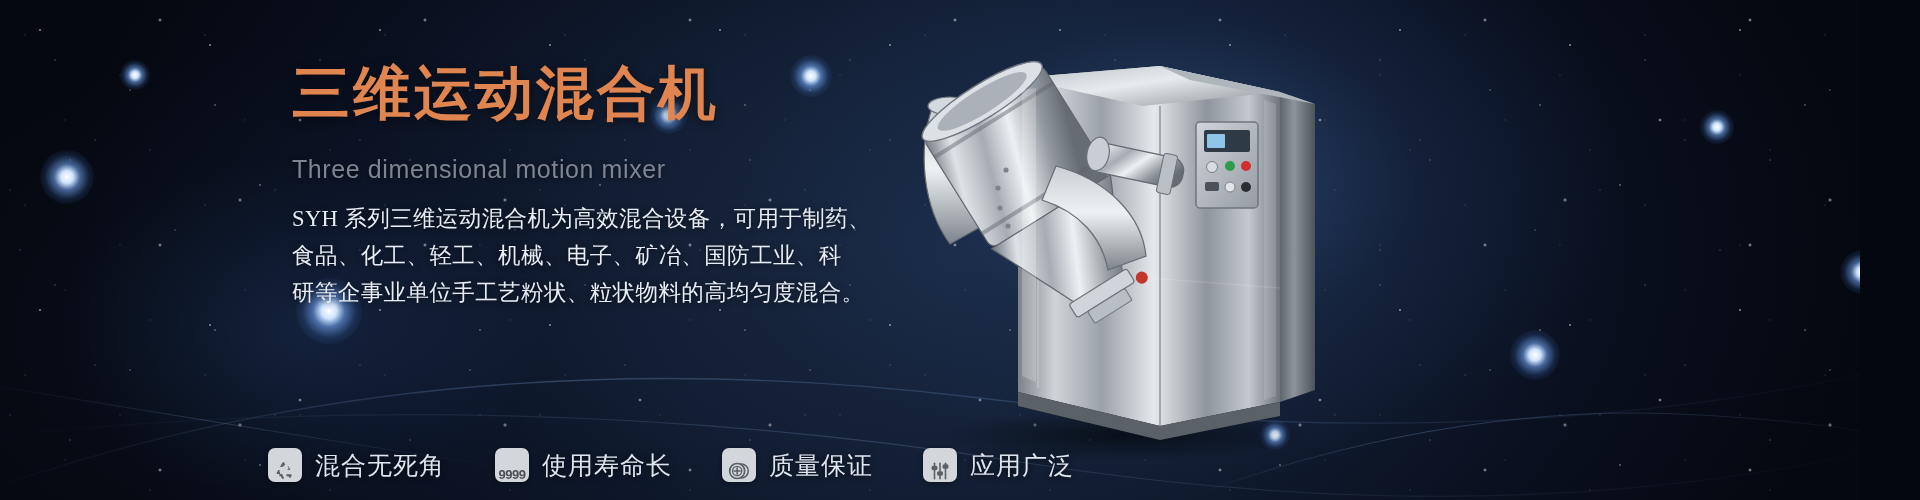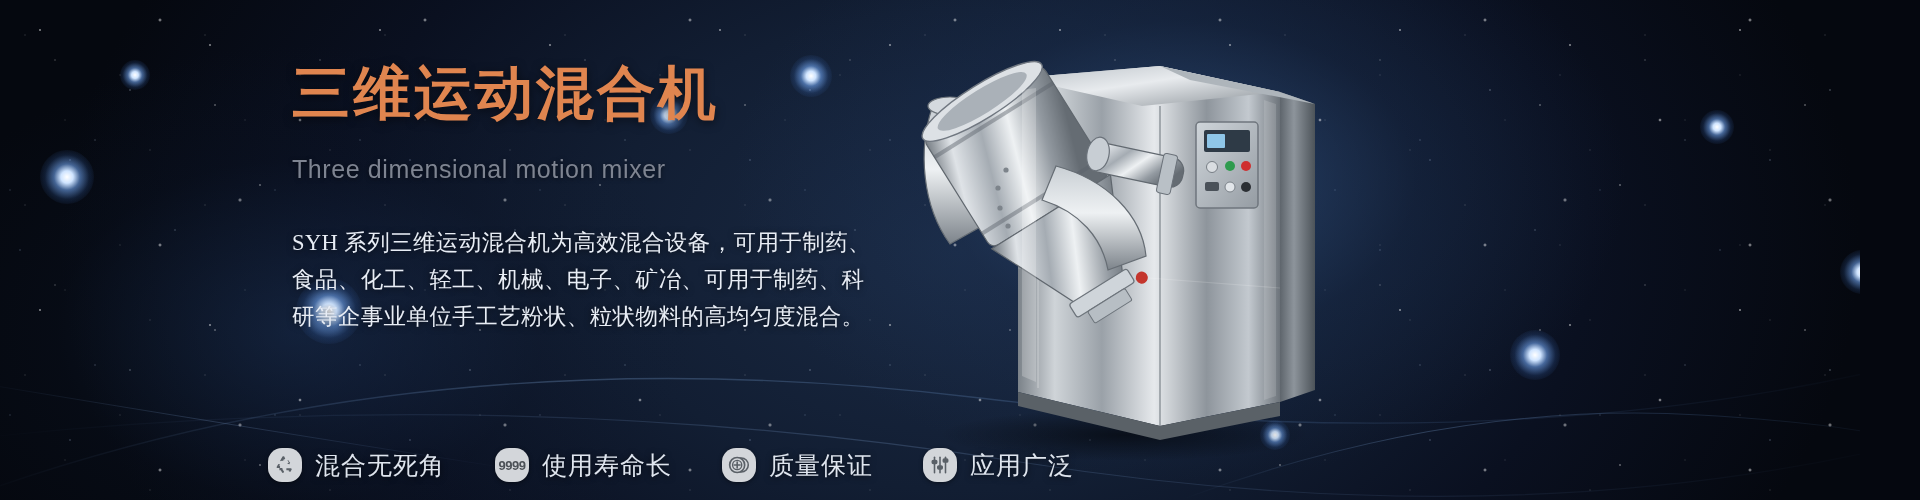--- a/index.html
+++ b/index.html
@@ -87,21 +87,21 @@
   .subtitle {
     margin-top:28px;
     font-family:"Liberation Sans", sans-serif;
     font-size:25px;
     letter-spacing:.6px;
     color:#7e8491;
     text-shadow:0 1px 4px rgba(0,0,0,.5);
     white-space:nowrap;
   }
   .desc {
-    margin-top:40px;
+    margin-top:16px;
     font-family:"Liberation Serif", serif;
     font-size:22.5px;
     line-height:37px;
     letter-spacing:.4px;
     color:#e8edf5;
     text-shadow:0 1px 6px rgba(0,0,0,.65);
     width:520px;
   }
   .desc .line { display:block; white-space:nowrap; }
 
@@ -109,23 +109,23 @@
   .features {
     position:absolute;
     left:268px; bottom:18px;
     display:flex;
     align-items:center;
     gap:50px;
   }
   .feature { display:flex; align-items:center; gap:13px; }
   .feat-icon {
     width:34px; height:34px;
-    border-radius:14px;
+    border-radius:7px;
     background:#d3d6da;
-    display:flex; align-items:center; justify-content:center;
+    display:flex; align-items:flex-end; justify-content:center;
     box-shadow:0 1px 4px rgba(0,0,0,.45);
     flex:0 0 auto;
   }
   .feat-icon svg { display:block; }
   .feat-icon .num {
     font-family:"Liberation Sans", sans-serif;
     font-size:13px;
     font-weight:700;
     color:#4c5157;
     letter-spacing:-.5px;
@@ -291,21 +291,21 @@
       <polygon points="162,60 176,58 176,352 162,346" fill="rgba(255,255,255,.22)"></polygon>
       <polygon points="404,70 416,74 416,366 404,370" fill="rgba(255,255,255,.14)"></polygon>
     </svg>
   </div>
 
   <div class="copy">
     <h1 class="title">三维运动混合机</h1>
     <div class="subtitle">Three dimensional motion mixer</div>
     <div class="desc">
       <span class="line">SYH 系列三维运动混合机为高效混合设备，可用于制药、</span>
-      <span class="line">食品、化工、轻工、机械、电子、矿冶、可用于制药、科</span>
+      <span class="line">食品、化工、轻工、机械、电子、矿冶、国防工业、科</span>
       <span class="line">研等企事业单位手工艺粉状、粒状物料的高均匀度混合。</span>
     </div>
   </div>
 
   <div class="features">
 
     <div class="feature">
       <span class="feat-icon">
         <svg width="22" height="22" viewBox="0 0 24 24" fill="#5a6067">
           <path d="M7.4 6.1 9.2 3c.4-.7 1.4-.7 1.8 0l1.3 2.3-1.9 1.1-.3-.6-1 1.7-1.7-1.4zM4.7 10.9 3 13.8c-.4.7.1 1.6.9 1.6h2.7v-2.2h-.9l1-1.7-2-0.6zm9.9-4.3 1.6 2.8-1.9 1.1 2.6.7.7-2.6-.6.4-1.1-1.9-1.3-.5zM5.9 17.6h3.3v-2.2H5.9v2.2zm7.6-2.2v2.2h2.9l-.6 1 1.9 1.1 1.5-2.6c.4-.7-.1-1.6-.9-1.6h-4.8zM11 19.4l-1.7-2.9-1.9 1.1 1.4 2.5c.4.7 1.4.7 1.8 0l.4-.7z"></path>

